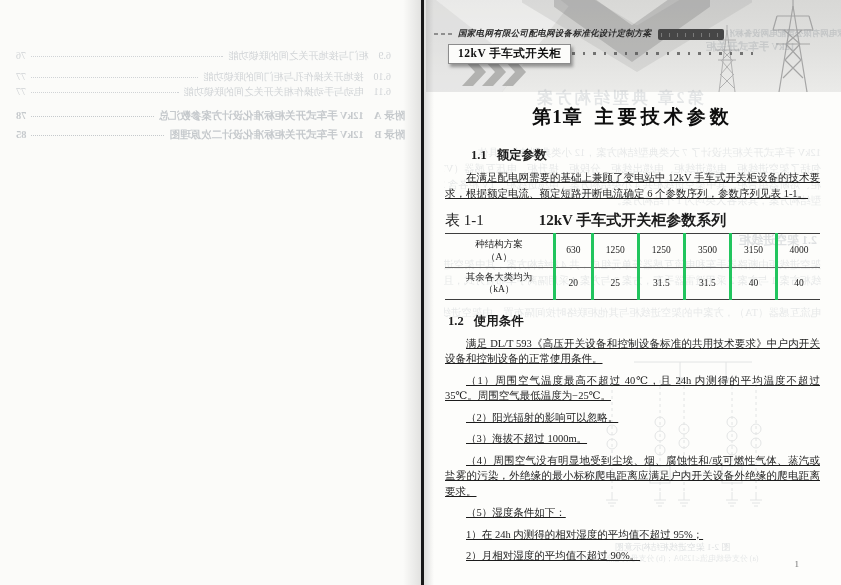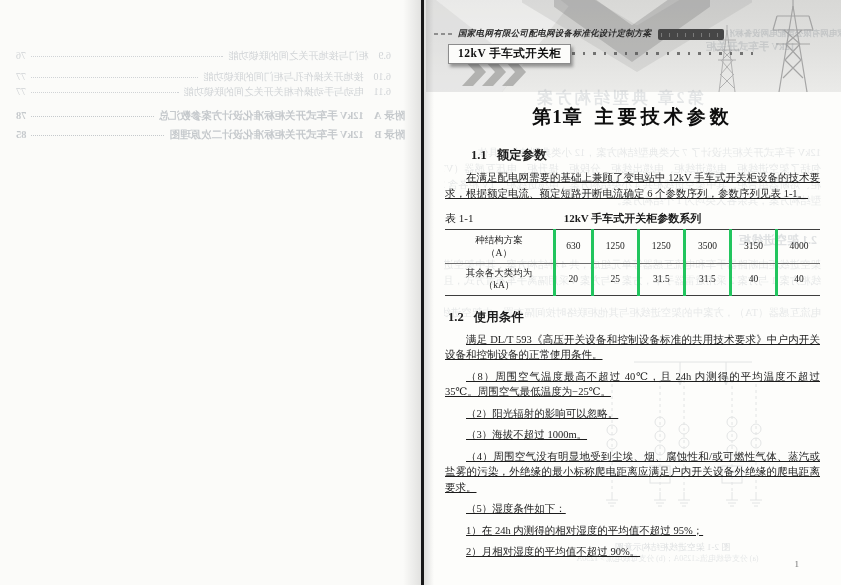--- a/index.html
+++ b/index.html
@@ -62,21 +62,21 @@
     letter-spacing:4px; color:#0d0d0d; position:relative; z-index:2; }
   .chapter-title .chapter-no { margin-right:12px; letter-spacing:1px; }
   .sec-heading { font-weight:bold; font-size:12.5px; position:relative; z-index:2; }
   .sec-heading .sec-no { margin-right:10px; }
   .h11 { margin:17px 0 0 26px; }
   .h12 { margin:13px 0 0 3px; }
   .content p { margin:6px 0 0; text-align:justify; text-indent:2em; font-size:10.5px;
     line-height:15.5px; position:relative; z-index:2;text-decoration:underline; }
   
   .table-wrap { margin-top:10px; position:relative; z-index:2; }
-  .table-cap { display:flex; align-items:baseline; font-size:11px; margin-bottom:3px; }
+  .table-cap { display:flex; align-items:baseline; font-size:15px; margin-bottom:3px; }
   .table-cap .cap-lbl { width:86px; }
   .table-cap .cap-ttl { flex:1; text-align:center; font-weight:bold; }
   .table-cap .cap-sp { width:86px; }
   table.params { width:100%; border-collapse:collapse; font-size:9.5px;
     border-top:1.5px solid #3e3e3e; border-bottom:1.5px solid #3e3e3e; }
   table.params td { text-align:center; vertical-align:middle; padding:3px 2px; line-height:1.3;
     border-left:3px solid #22c55e; }
   table.params td:first-child { border-left:none; width:104px; }
   table.params tr:first-child td { border-bottom:1px solid #6e6e6e; height:27px; }
   table.params tr:last-child td { height:24px; }
@@ -274,21 +274,21 @@
             <td>40</td>
           </tr>
         </tbody>
           </table>
       </div>
 
       <div class="sec-heading h12">
         <span class="sec-no">1.2</span><span>使用条件</span>
       </div>
       <p>满足 DL/T 593《高压开关设备和控制设备标准的共用技术要求》中户内开关设备和控制设备的正常使用条件。</p>
-      <p>（8）周围空气温度最高不超过 40℃，且 24h 内测得的平均温度不超过 35℃。周围空气最低温度为−25℃。</p>
+      <p>（1）周围空气温度最高不超过 40℃，且 24h 内测得的平均温度不超过 35℃。周围空气最低温度为−25℃。</p>
       <p>（2）阳光辐射的影响可以忽略。</p>
       <p>（3）海拔不超过 1000m。</p>
       <p>（4）周围空气没有明显地受到尘埃、烟、腐蚀性和/或可燃性气体、蒸汽或盐雾的污染，外绝缘的最小标称爬电距离应满足户内开关设备外绝缘的爬电距离要求。</p>
       <p>（5）湿度条件如下：</p>
       <p>1）在 24h 内测得的相对湿度的平均值不超过 95%；</p>
       <p>2）月相对湿度的平均值不超过 90%。</p>
     </div>
 
     <div class="page-no">1</div>
   </div>

